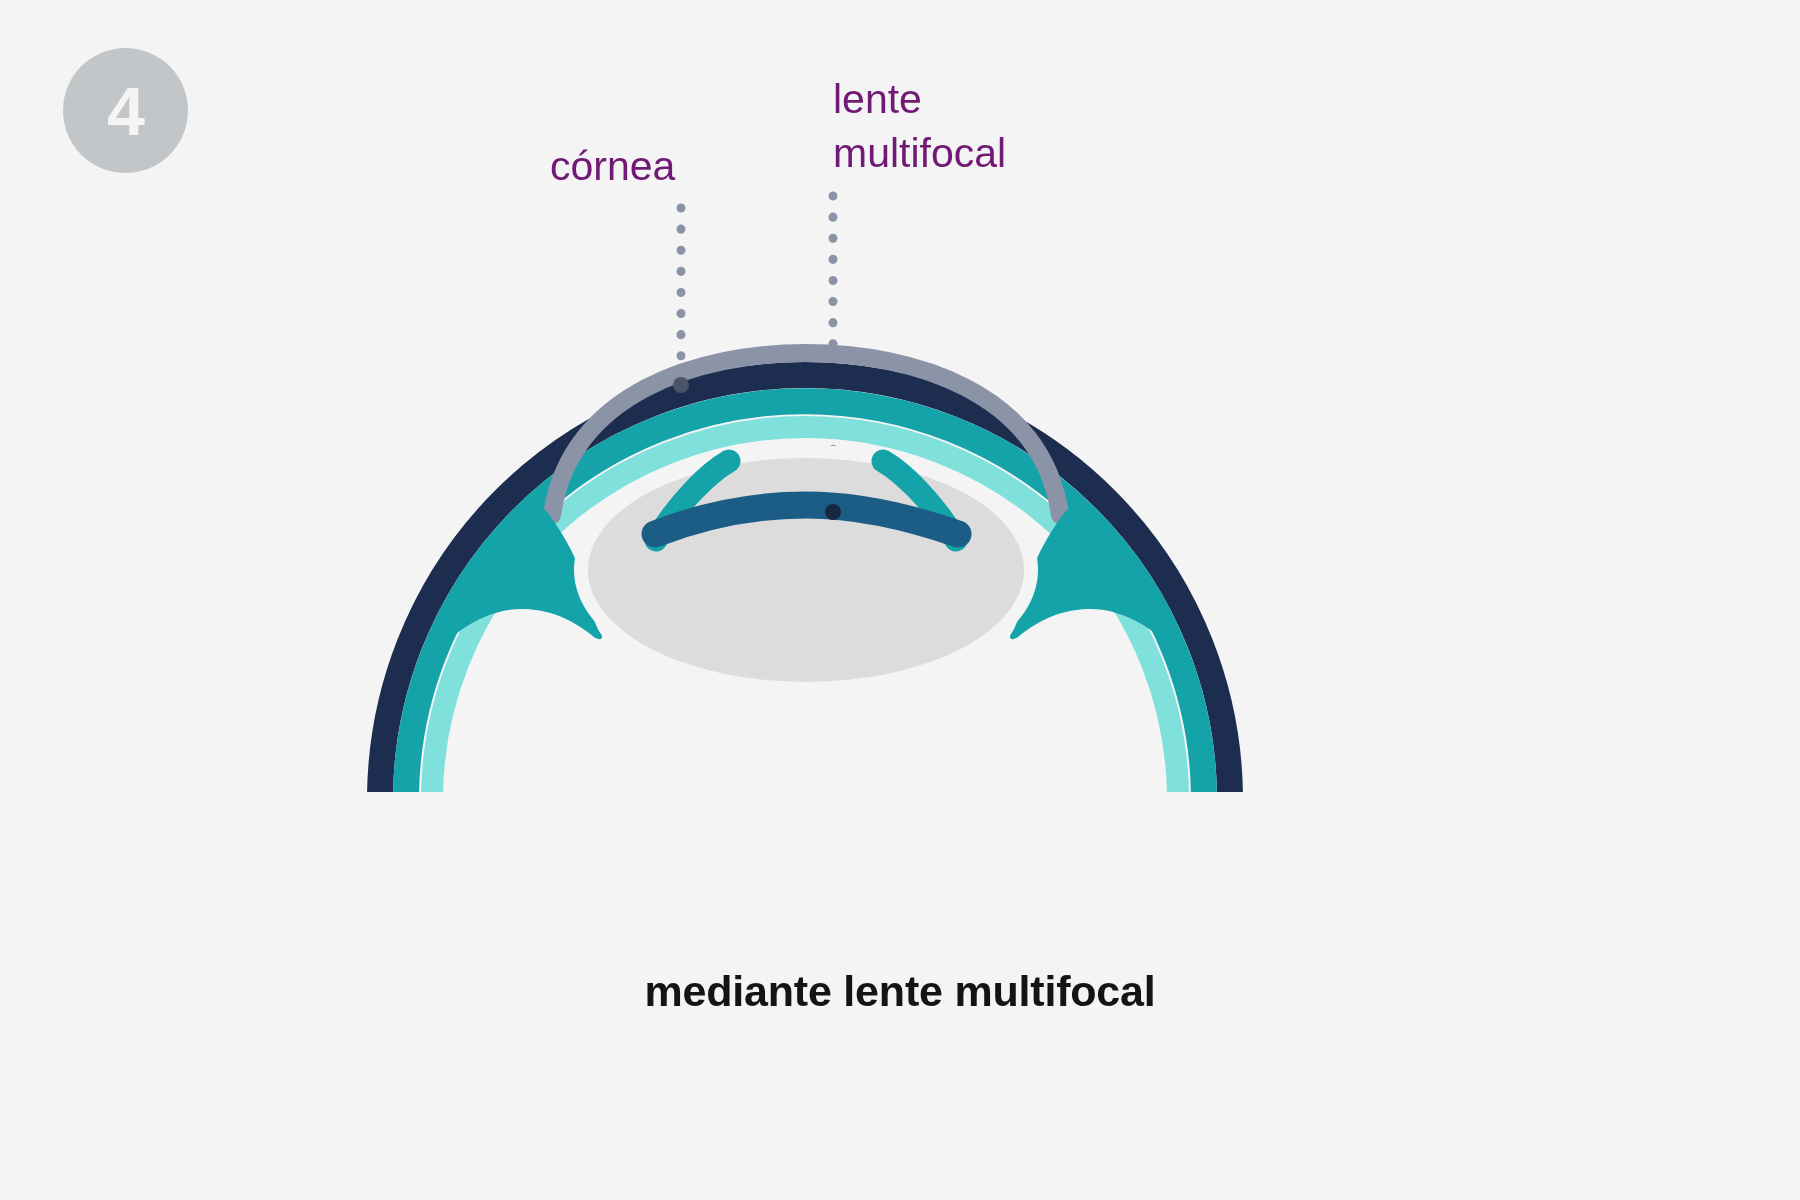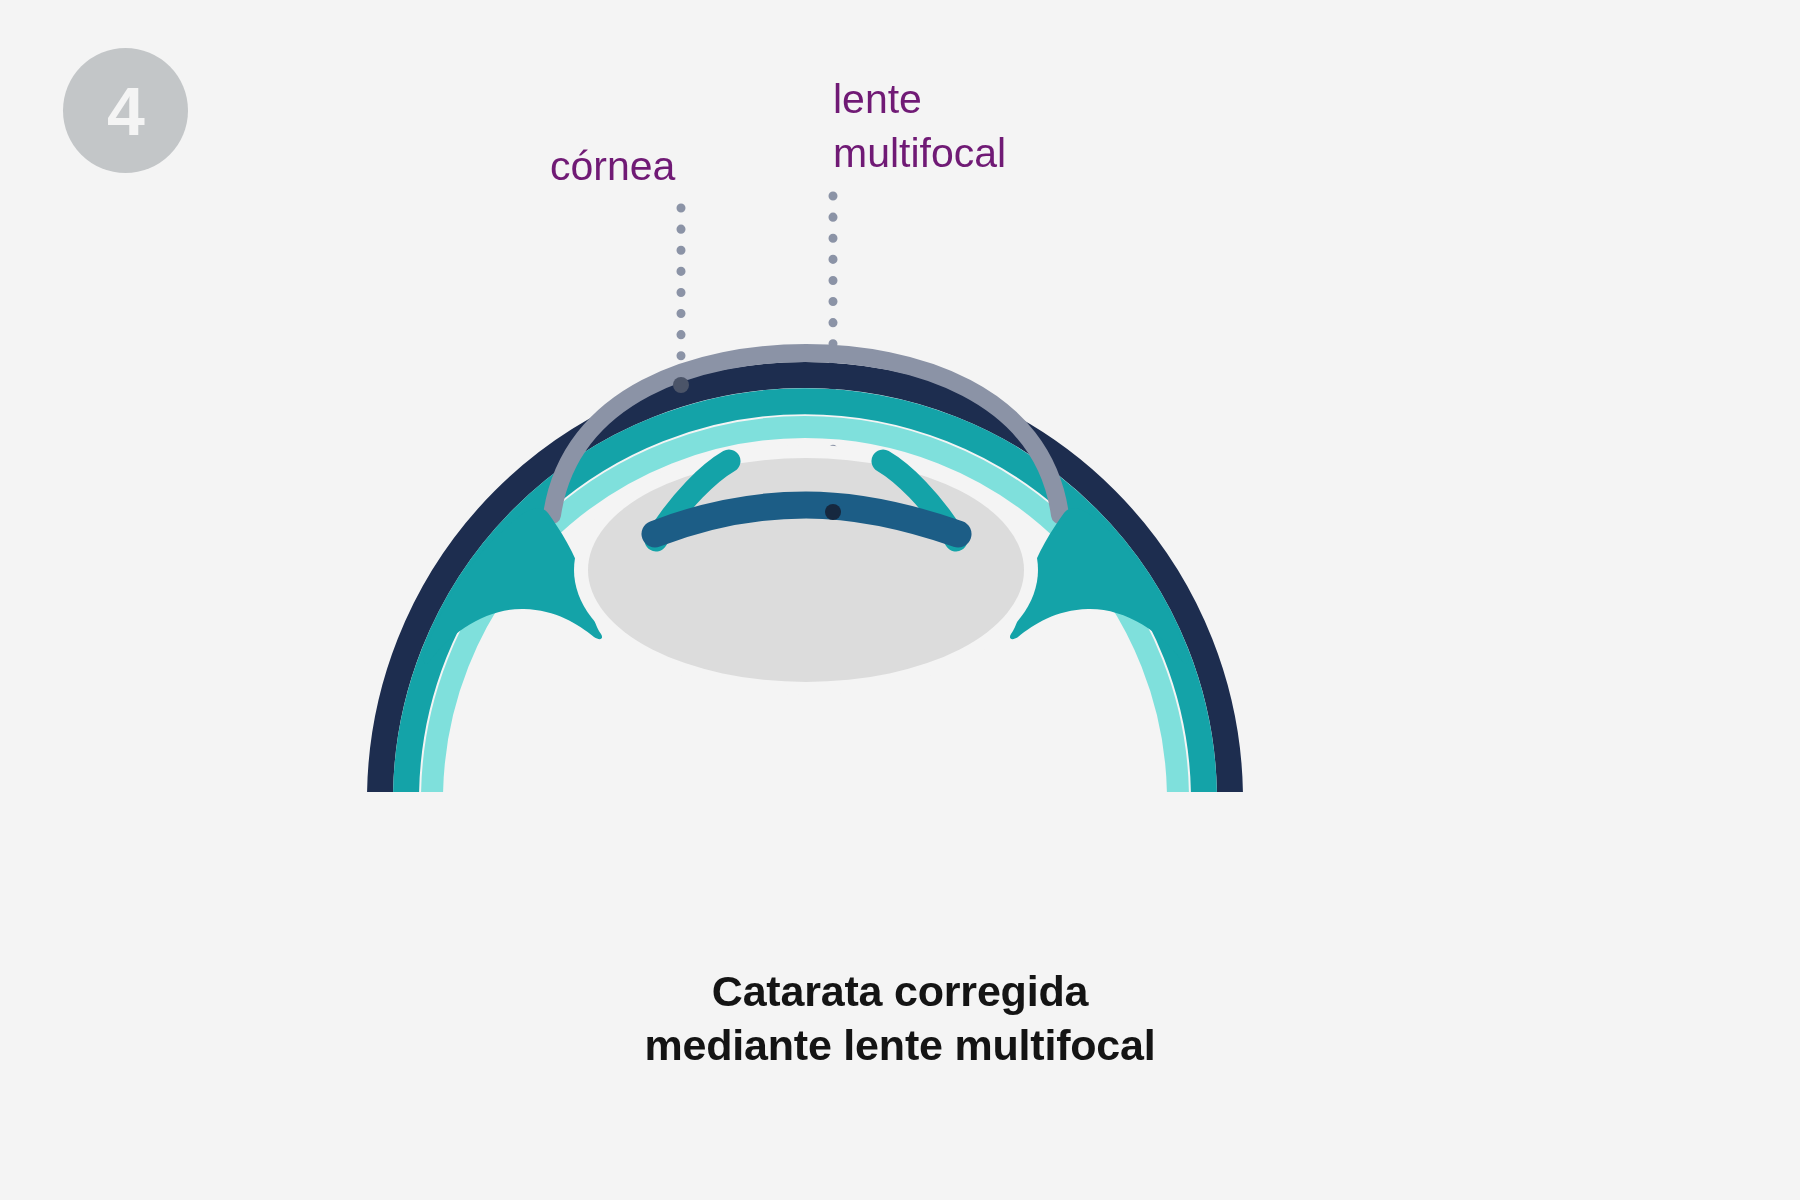--- a/index.html
+++ b/index.html
@@ -182,17 +182,16 @@
     <circle cx="681" cy="385" r="8" fill="#4b5468"></circle>
     <circle cx="833" cy="512" r="8" fill="#16283f"></circle>
   </svg>
 
   <div class="callout" id="callout-cornea">córnea</div>
 
   <div class="callout" id="callout-lens">lente
 multifocal</div>
 
   <div class="caption">
-    <span class="caption-line1">Catarata corregida</span>
     <span class="caption-line2">mediante lente multifocal</span>
   </div>
 
 </div>
 
 </body></html>

